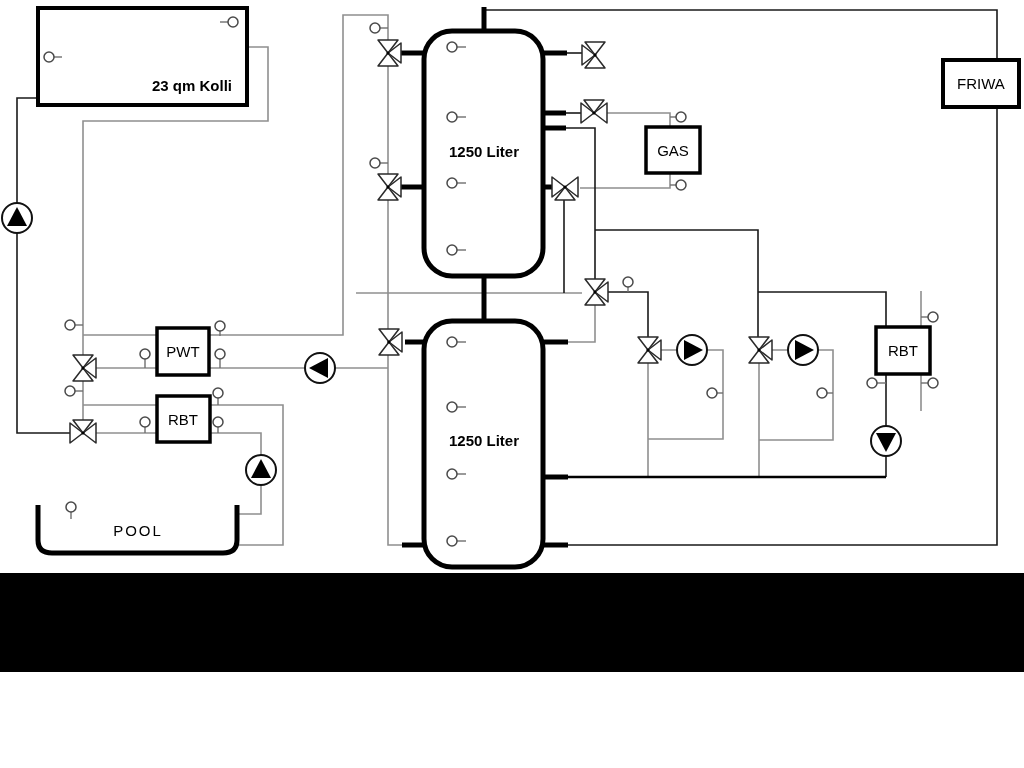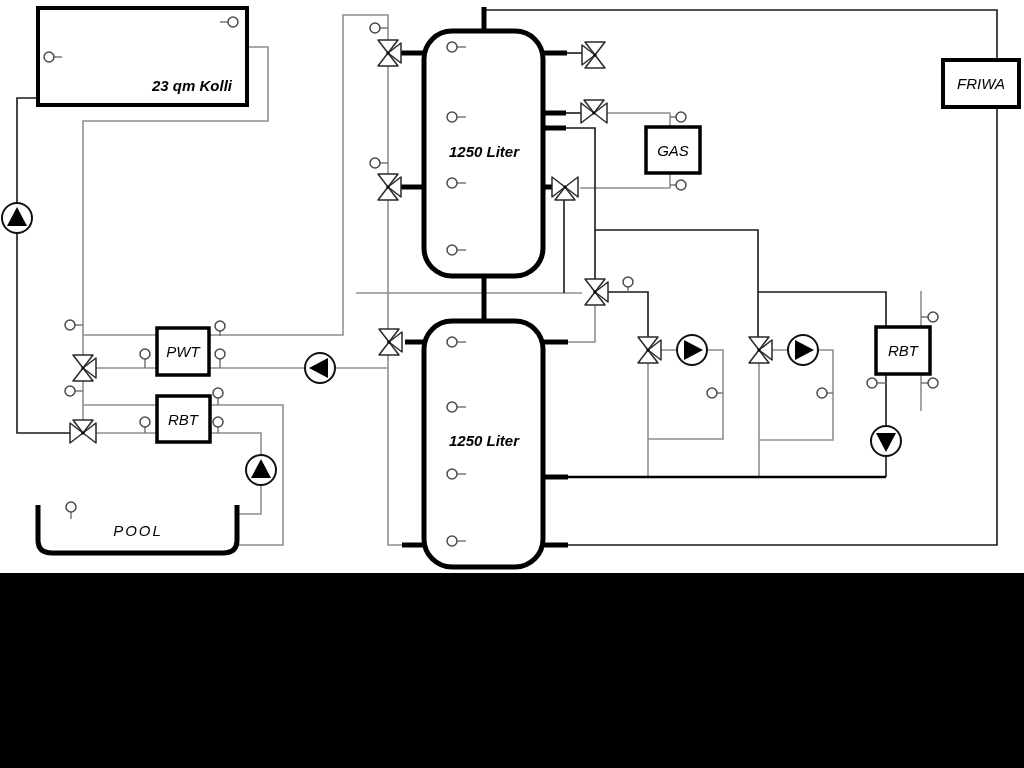--- a/index.html
+++ b/index.html
@@ -1,17 +1,17 @@
 <!DOCTYPE html>
 <html><head>
 <meta charset="utf-8">
 <style>
   html,body{margin:0;padding:0;background:#fff;}
-  .stage{position:relative;width:1024px;height:768px;background:#5eead4;overflow:hidden;
-         font-family:"Liberation Sans",sans-serif;font-style:italic;}
+  .stage{position:relative;width:1024px;height:672px;background:#5eead4;overflow:hidden;
+         font-family:"Liberation Sans",sans-serif;}
   svg{display:block}
   .lbl{font-family:"Liberation Sans",sans-serif;fill:#000;}
   .lbl-bold{font-weight:bold;font-size:15px;}
   .lbl-box{font-weight:normal;font-size:15px;}
   .lbl-pool{font-weight:normal;font-size:15px;letter-spacing:2px;}
   .pipe-g{fill:none;stroke:#8f8f8f;stroke-width:1.6;}
   .pipe-b{fill:none;stroke:#1a1a1a;stroke-width:1.6;}
   .pipe-m{fill:none;stroke:#000;stroke-width:2.6;}
   .stub{fill:none;stroke:#000;stroke-width:5;}
   .vessel{fill:#fff;stroke:#000;}

